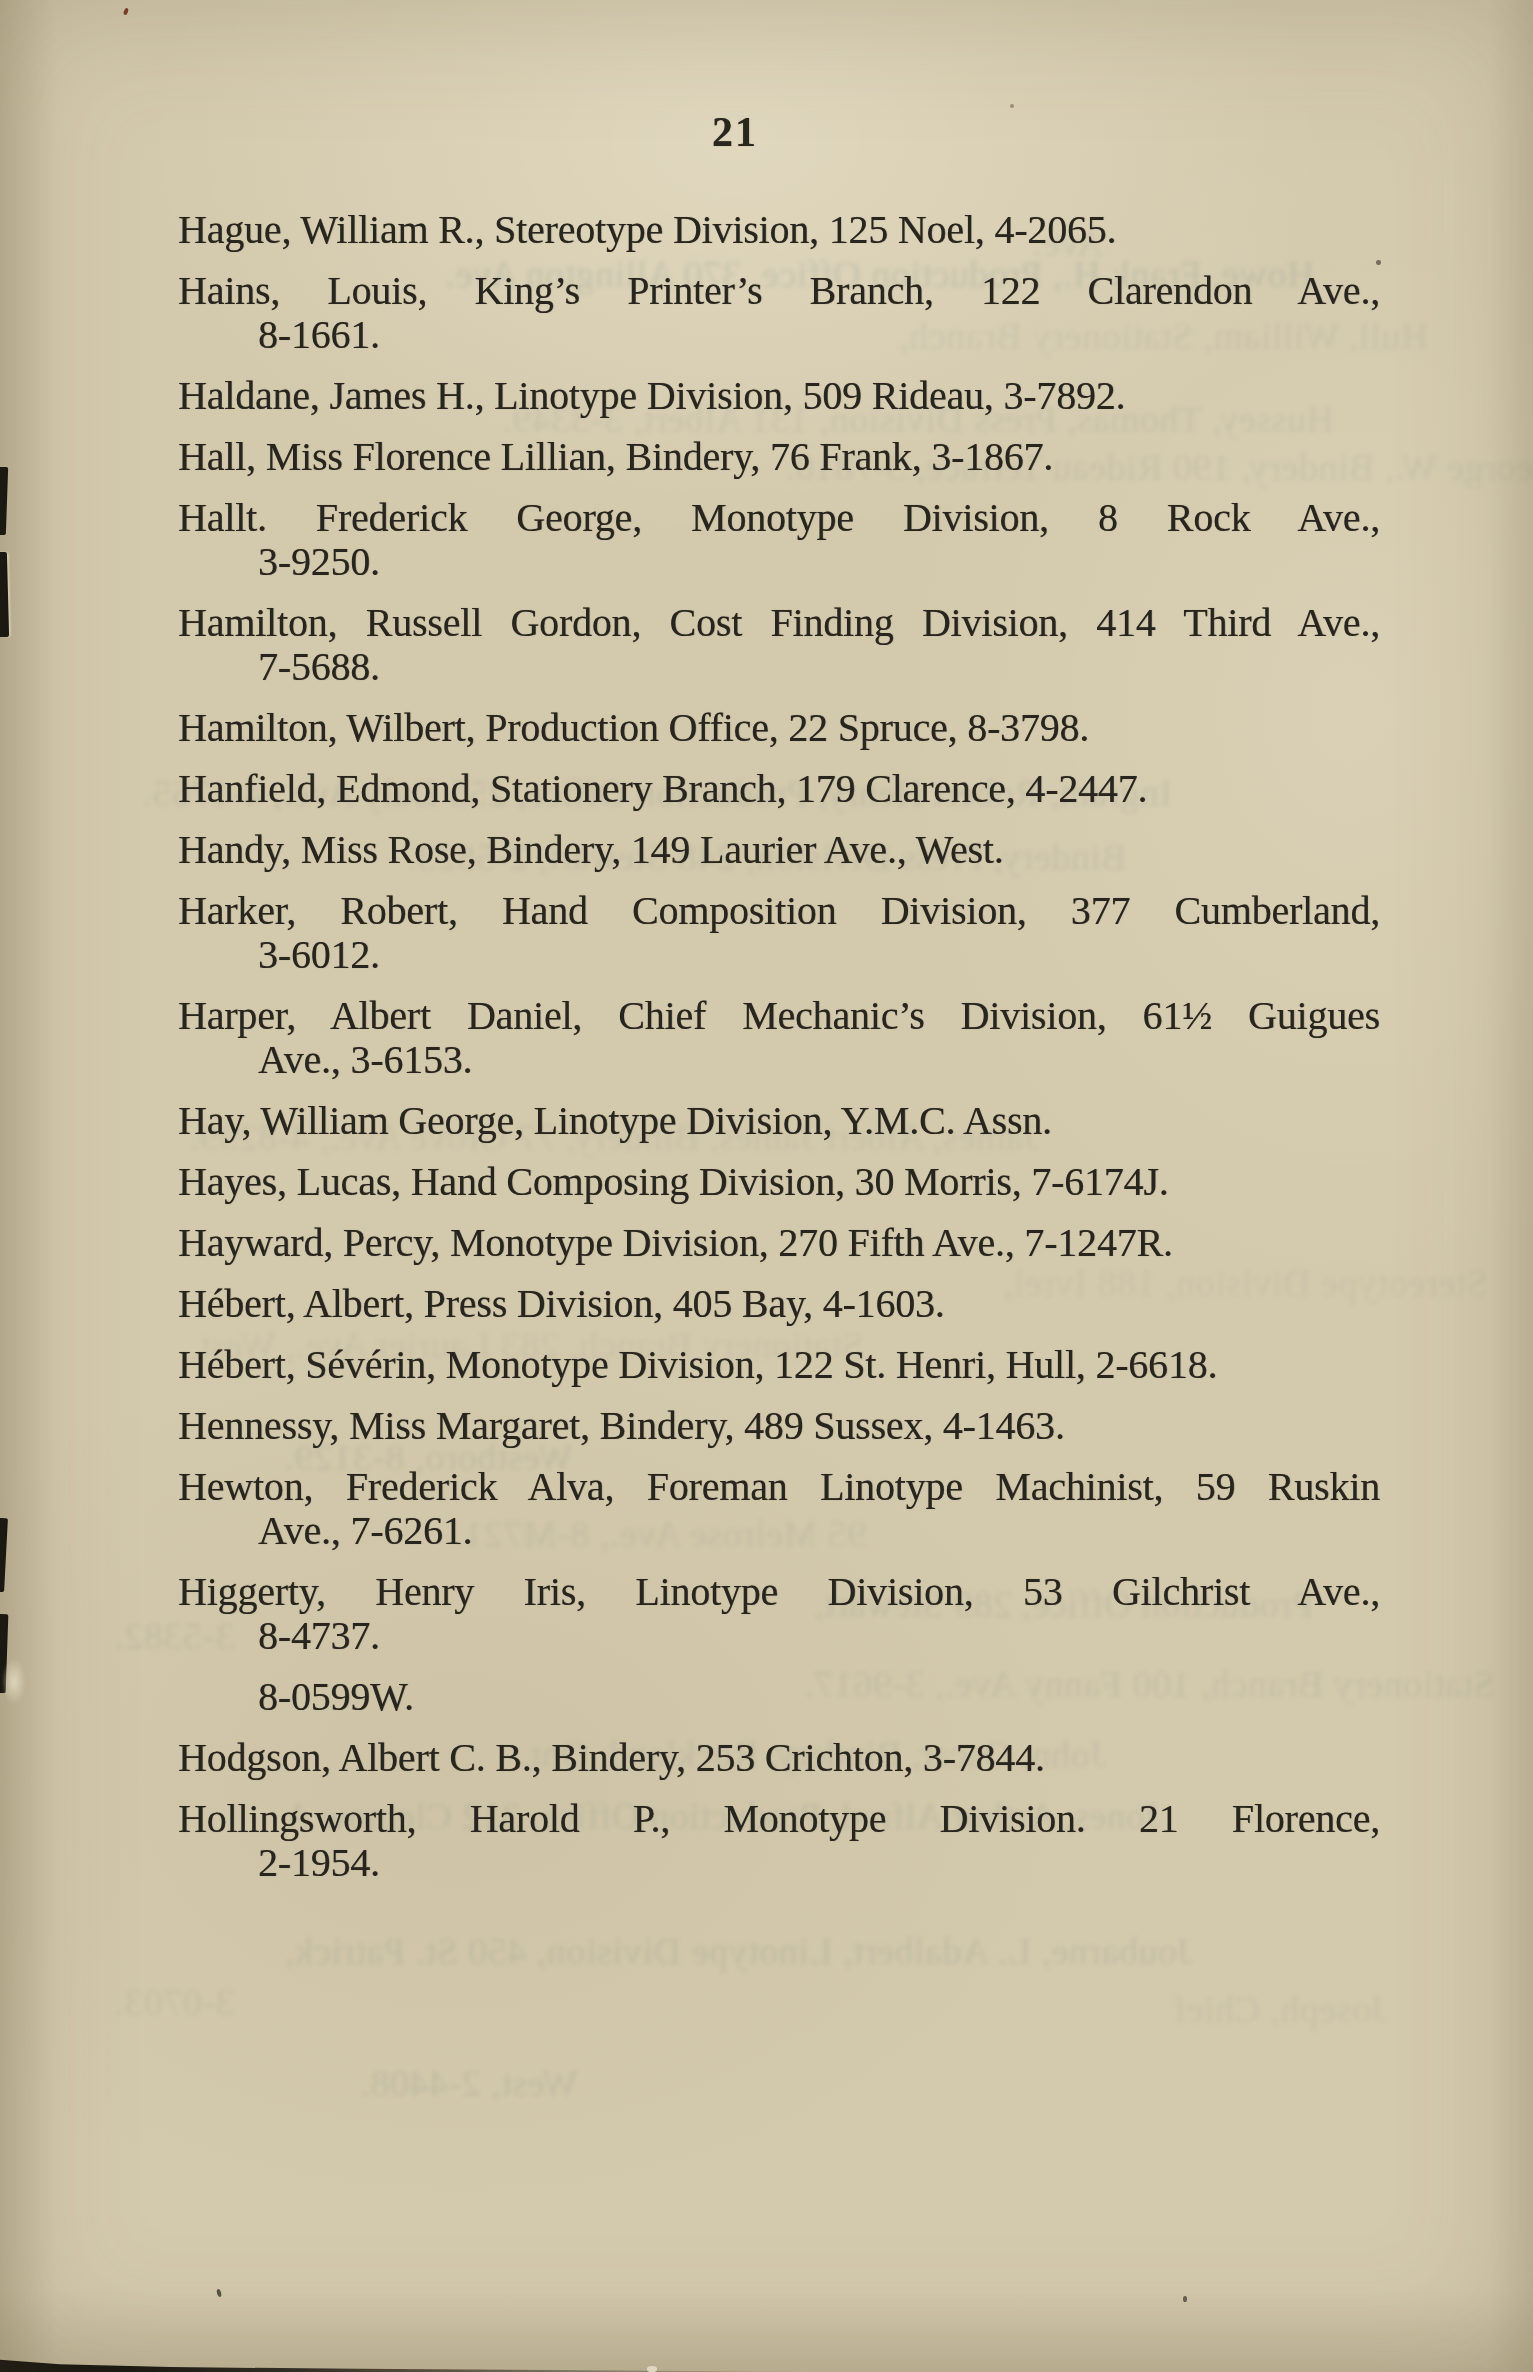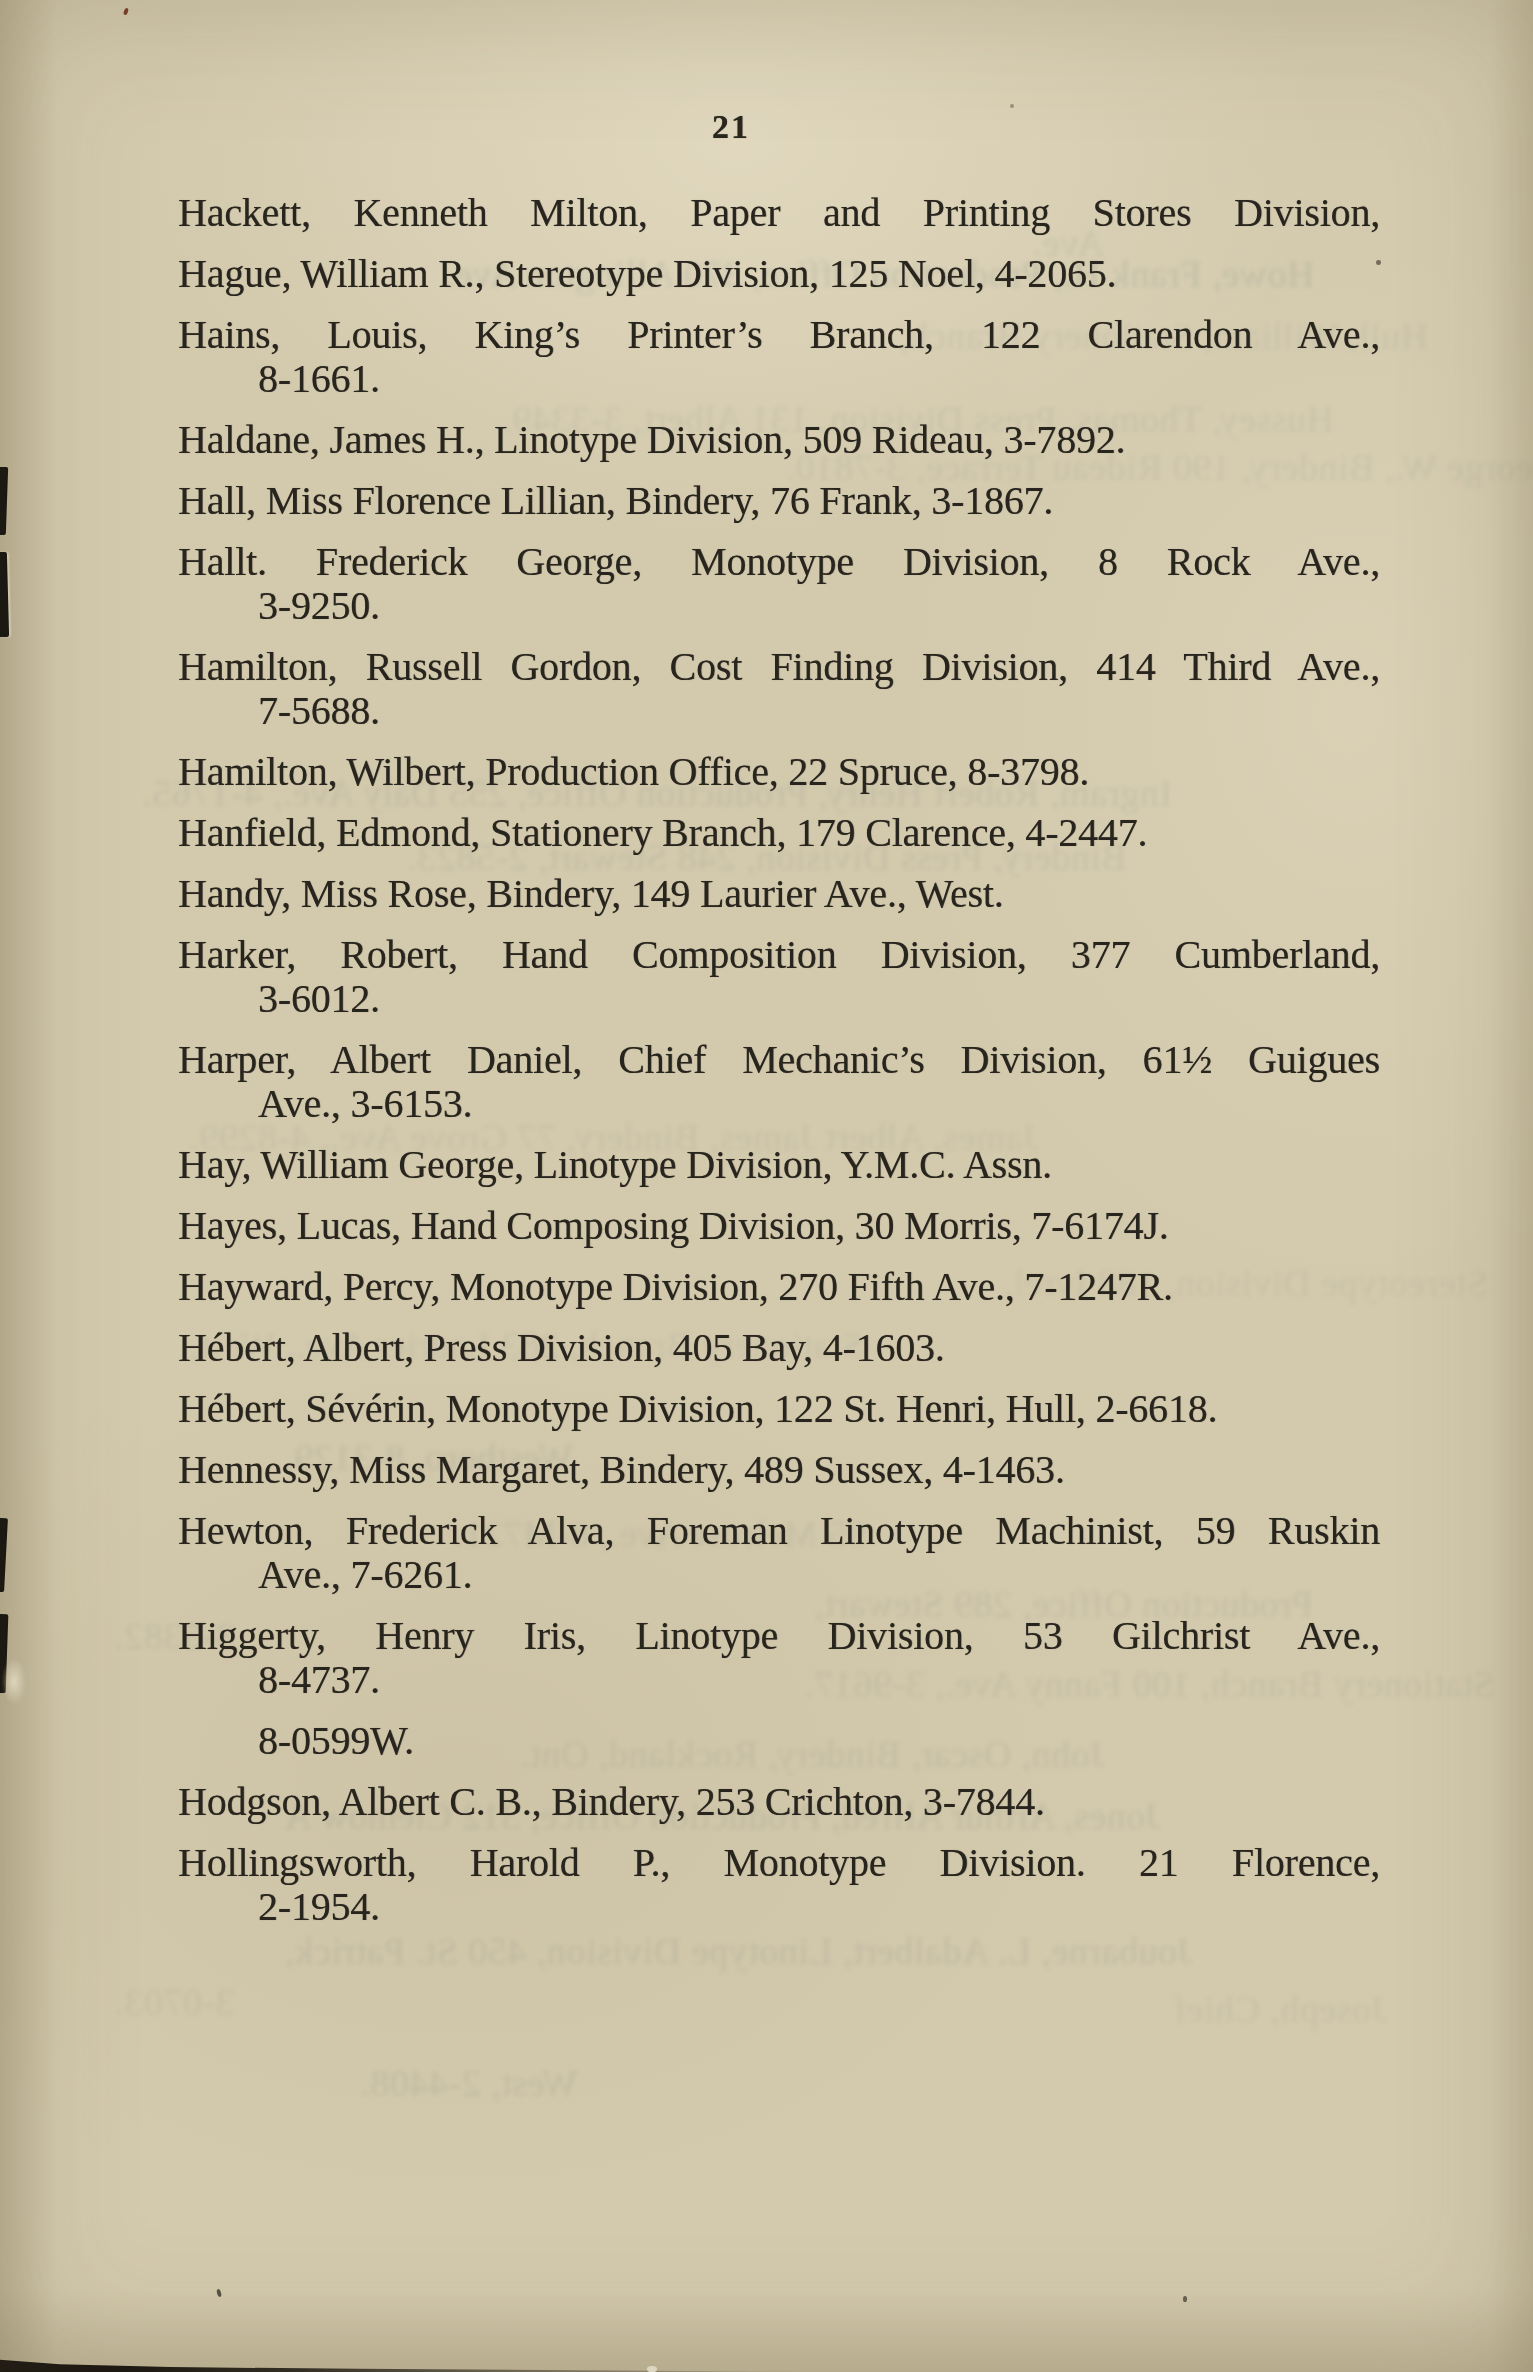--- a/index.html
+++ b/index.html
@@ -16,21 +16,21 @@
       linear-gradient(to left, rgba(110,95,60,0.12) 0px, rgba(110,95,60,0.0) 44px),
       linear-gradient(to top, rgba(110,95,60,0.16) 0px, rgba(110,95,60,0.0) 85px),
       #d3c9ad;
   }
   .vignette{
     position:absolute;inset:0;pointer-events:none;
     box-shadow:inset 0 0 132px rgba(96,82,50,0.25);
   }
   .page-number{
     position:absolute;left:712px;top:108px;
-    font-size:34px;font-weight:bold;color:#2a271f;
+    font-size:42px;font-weight:bold;color:#2a271f;
     letter-spacing:1.9px;
     text-shadow:0 0 0.9px rgba(42,39,31,0.6);
   }
   .content{
     position:absolute;left:178px;top:191px;width:1202px;
     color:#28251e;
     font-size:40px;line-height:44px;letter-spacing:-0.2px;
     text-shadow:0.4px 0.4px 0.7px rgba(40,36,28,0.55);
   }
   .entry{margin:0 0 17px 0;}
@@ -97,21 +97,20 @@
       <div class="ghost" style="left: 284px; top: 1929px; opacity: 0.17;">Joubarne, L. Adalbert, Linotype Division, 450 St. Patrick,</div>
       <div class="ghost" style="left: 114px; top: 1980px; opacity: 0.13;">3-0703.</div>
       <div class="ghost" style="left: 1173px; top: 1987px; opacity: 0.12;">Joseph, Chief</div>
       <div class="ghost" style="left: 360px; top: 2061px; opacity: 0.16;">West, 2-4408.</div>
     </div>
 
   <div class="page-number">21</div>
 
   <div class="content" id="entries">
       <div class="entry">
-        <div class="line first just">Hackett, Kenneth Milton, Paper and Printing Stores Division,</div>
       </div>
       <div class="entry">
         <div class="line first">Hague, William R., Stereotype Division, 125 Noel, 4-2065.</div>
       </div>
       <div class="entry">
         <div class="line first just">Hains, Louis, King’s Printer’s Branch, 122 Clarendon Ave.,</div>
         <div class="line cont">8-1661.</div>
       </div>
       <div class="entry">
         <div class="line first">Haldane, James H., Linotype Division, 509 Rideau, 3-7892.</div>

